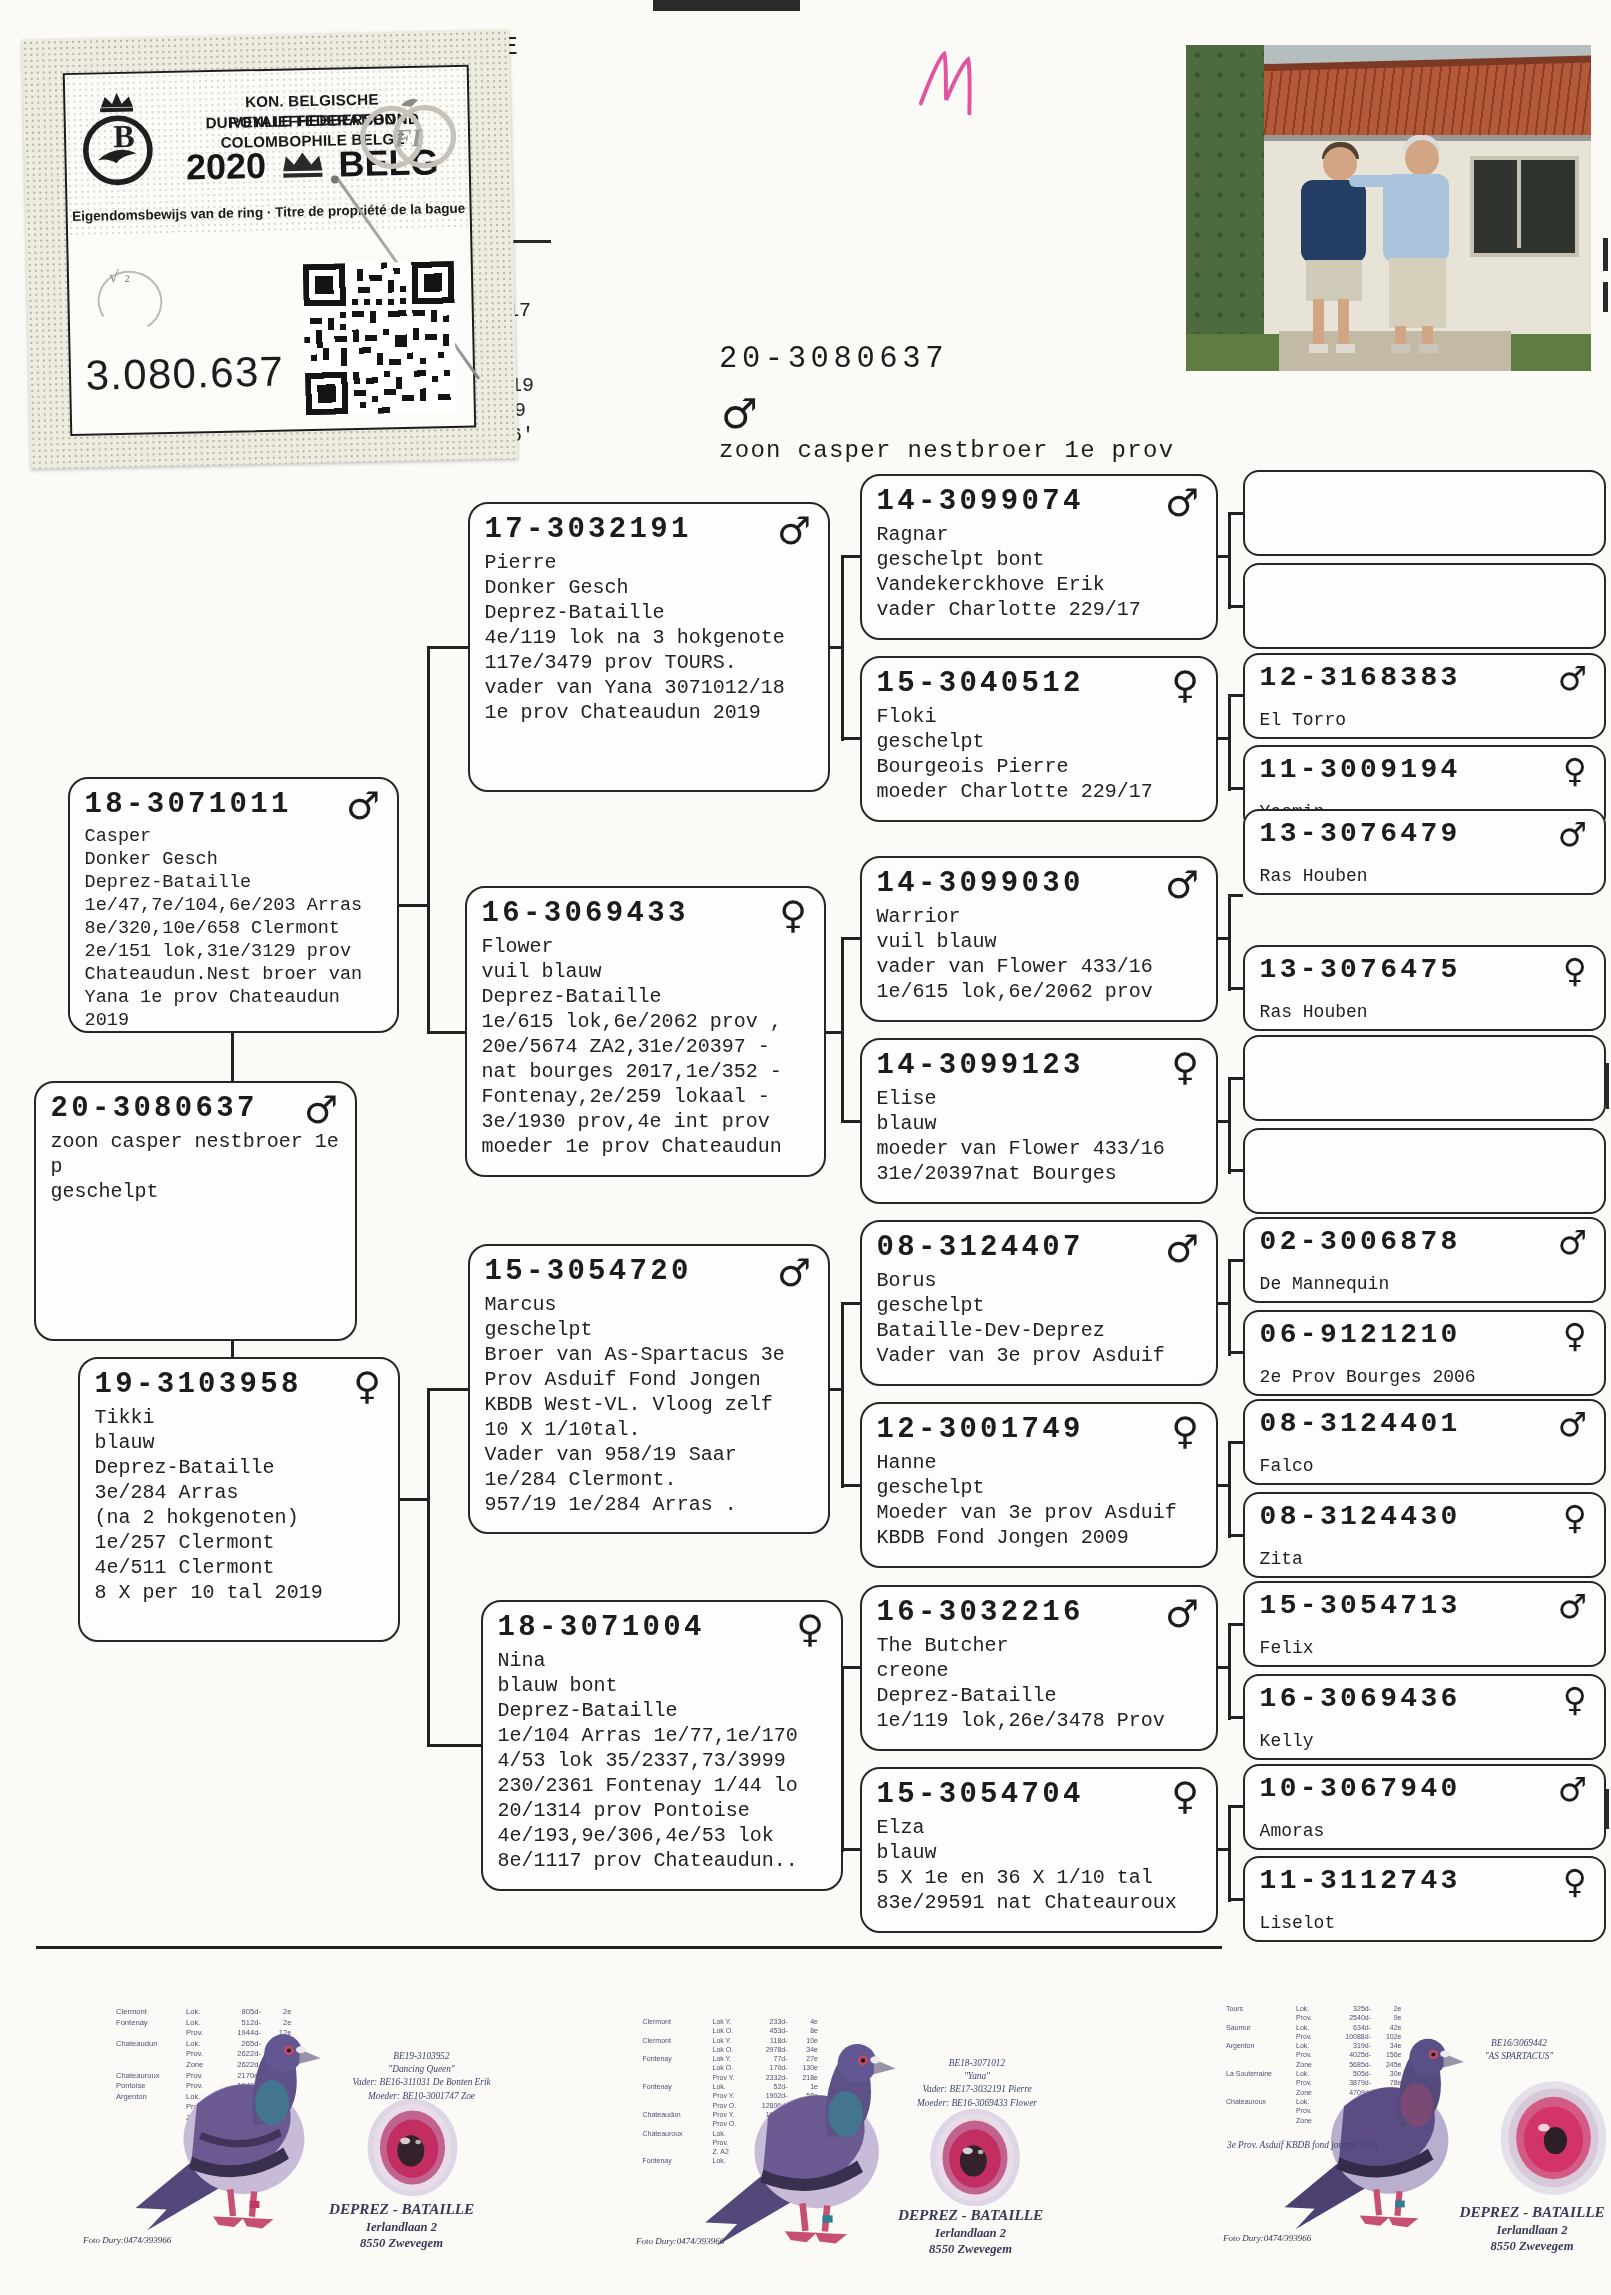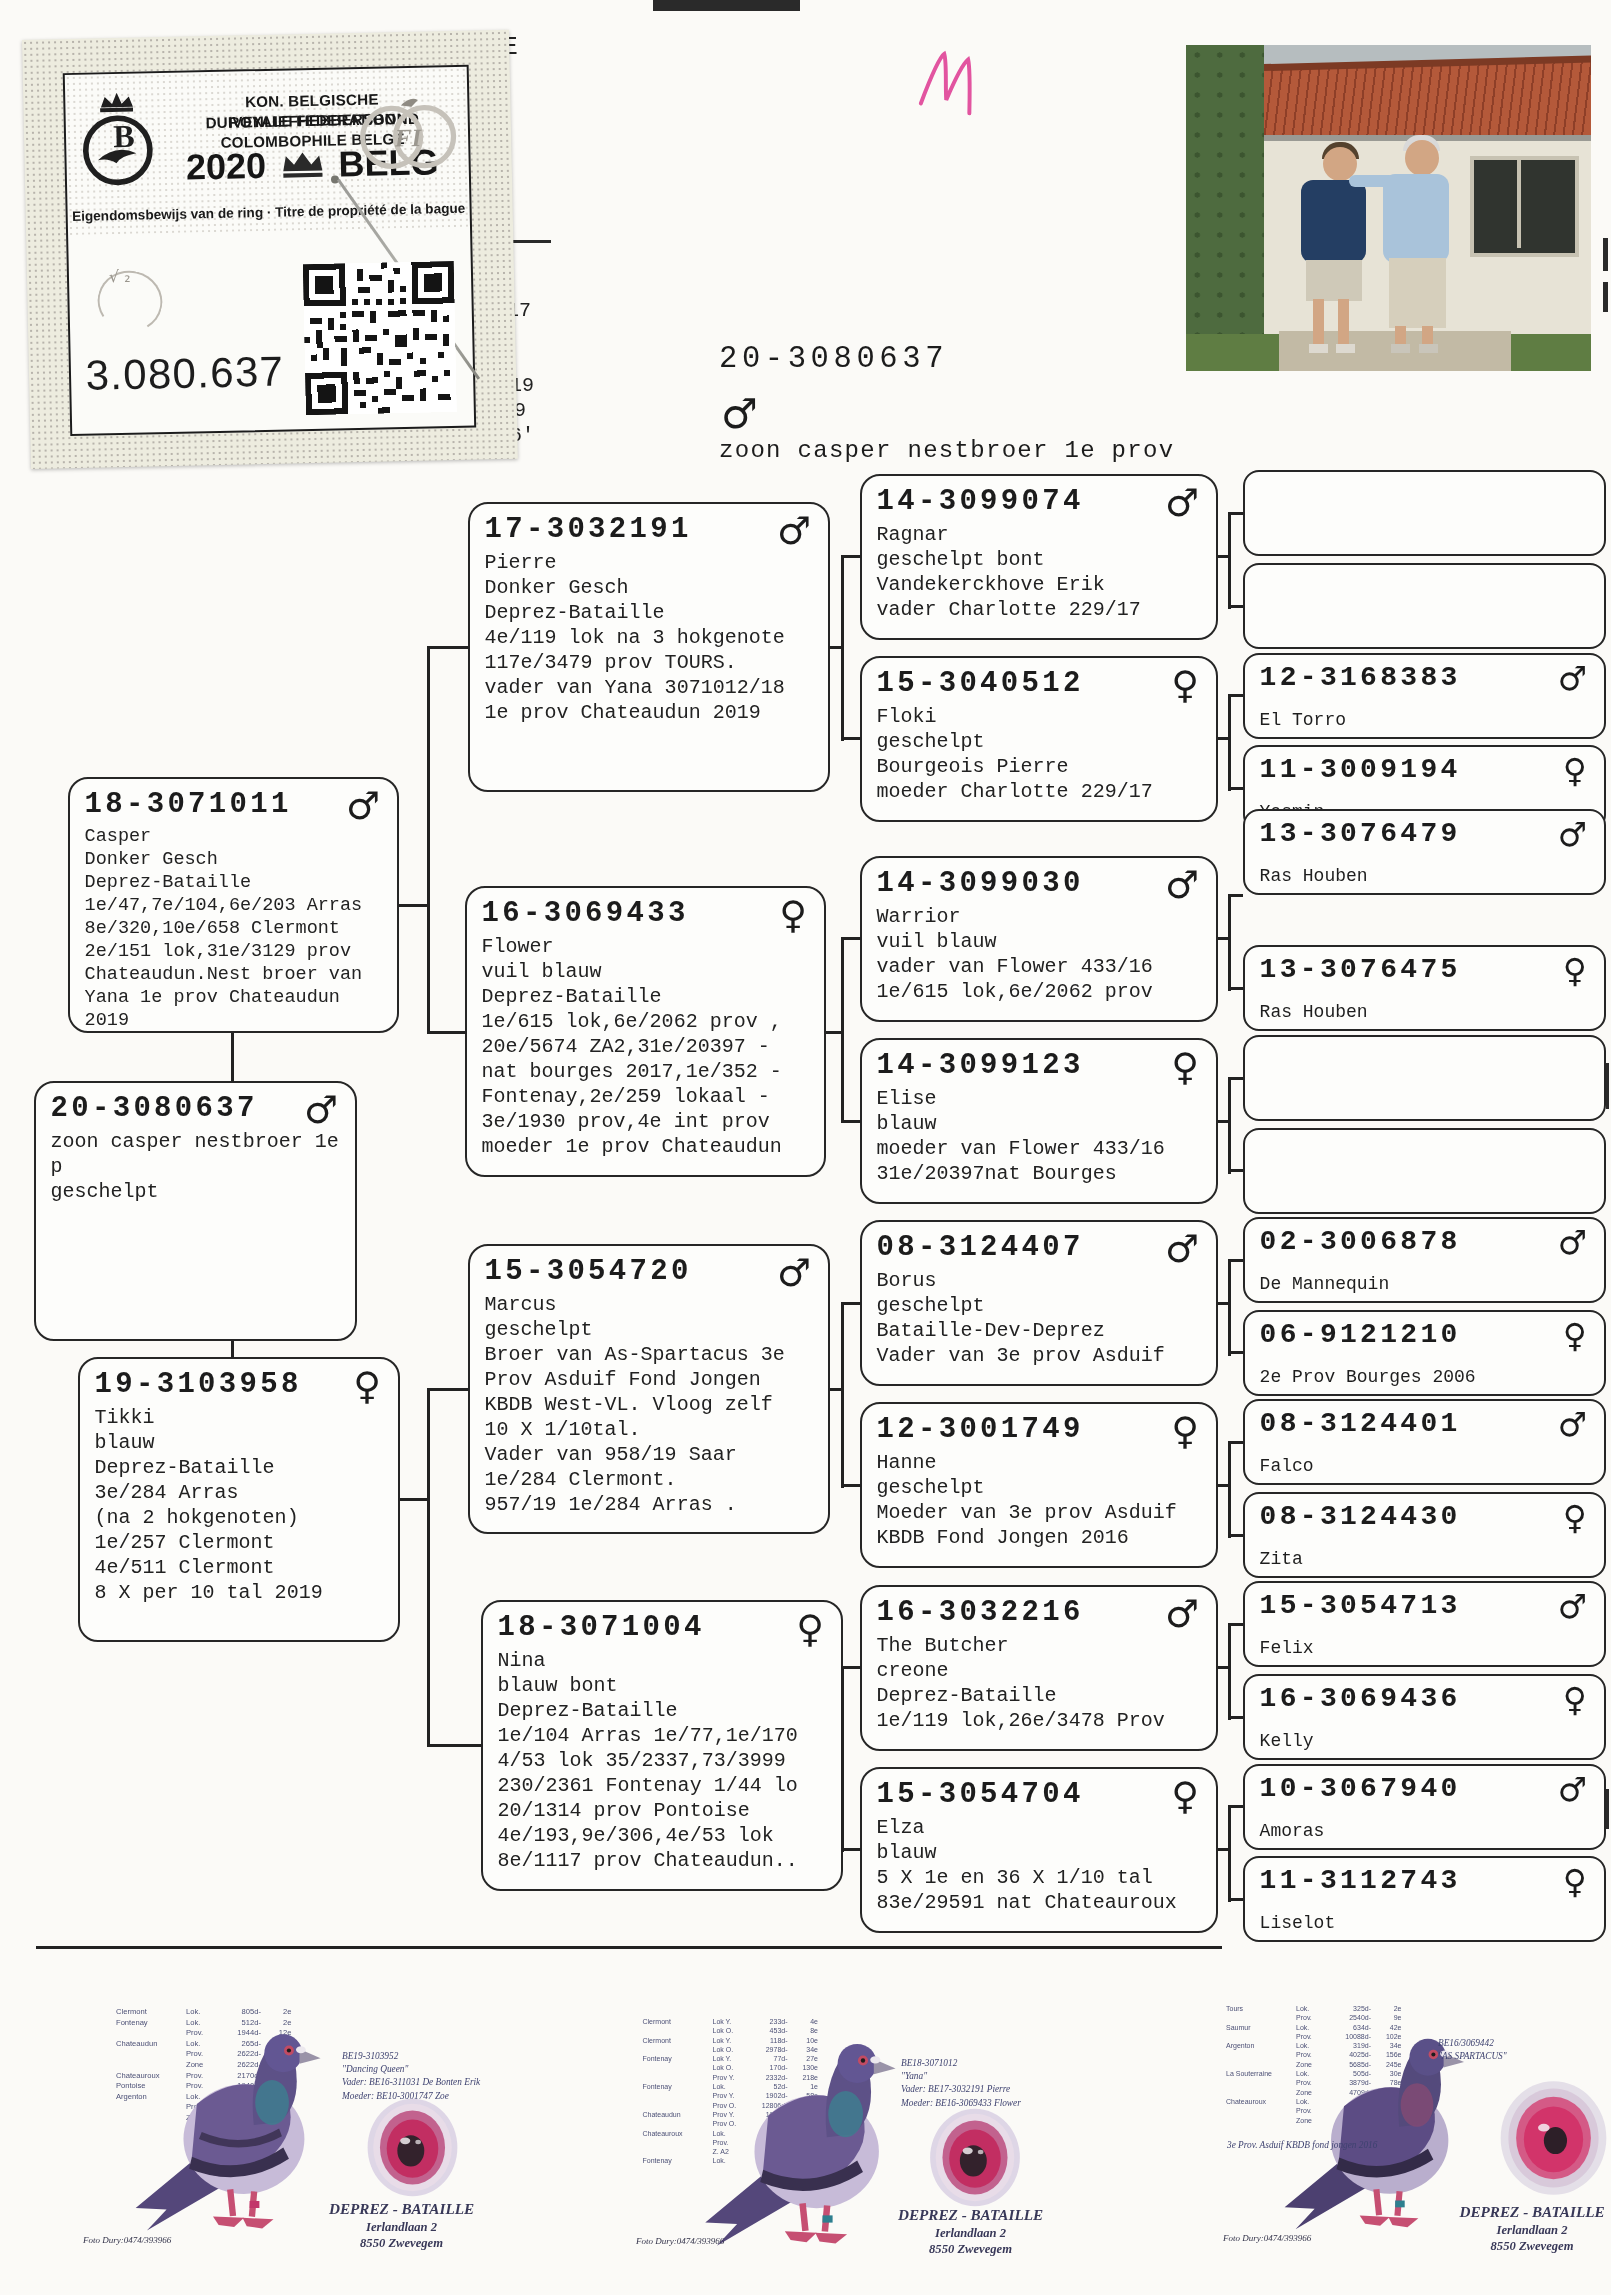--- a/index.html
+++ b/index.html
@@ -45,21 +45,21 @@
   
   .panel{position:absolute}
   .results{position:absolute;font-family:"Liberation Sans",sans-serif;font-size:7.6px;color:#4c5076;line-height:10.6px}
   .results.tiny{font-size:7px;line-height:9.3px}
   .rrow{display:flex}
   .rc{display:block}
   .rc0{width:70px}
   .rc1{width:33px}
   .rc2{width:42px;text-align:right}
   .rc3{width:30.5px;text-align:right}
-  .caption{position:absolute;font-family:"Liberation Serif",serif;font-style:italic;font-size:9.3px;line-height:13.2px;color:#3e4270;text-align:left;white-space:pre-line}
+  .caption{position:absolute;font-family:"Liberation Serif",serif;font-style:italic;font-size:9.3px;line-height:13.2px;color:#3e4270;text-align:center;white-space:pre-line}
   .achv{position:absolute;font-family:"Liberation Serif",serif;font-style:italic;font-size:9.3px;color:#3e4270}
   .breeder{position:absolute;text-align:center;font-family:"Liberation Serif",serif;font-style:italic;font-weight:bold;color:#383858}
   .bname{font-size:15.2px;line-height:18.5px}
   .baddr{font-size:12.6px;line-height:16px;white-space:pre-line}
   .credit{position:absolute;font-family:"Liberation Serif",serif;font-style:italic;font-size:9px;color:#33334a}
   .edge{position:absolute;background:#2a2a2a}
 </style>
 </head>
 <body>
 
@@ -281,21 +281,21 @@
 geschelpt
 Bataille-Dev-Deprez
 Vader van 3e prov Asduif</div>
 </div>
 <div class="pbox" style="left:860px;top:1402px;width:358px;height:166px">
   <div class="pring">12-3001749</div>
   <div class="psym">♀</div>
   <div class="plines">Hanne
 geschelpt
 Moeder van 3e prov Asduif
-KBDB Fond Jongen 2016</div>
+KBDB Fond Jongen 2009</div>
 </div>
 <div class="pbox" style="left:860px;top:1585px;width:358px;height:166px">
   <div class="pring">16-3032216</div>
   <div class="psym">♂</div>
   <div class="plines">The Butcher
 creone
 Deprez-Bataille
 1e/119 lok,26e/3478 Prov</div>
 </div>
 <div class="pbox" style="left:860px;top:1767px;width:358px;height:166px">

